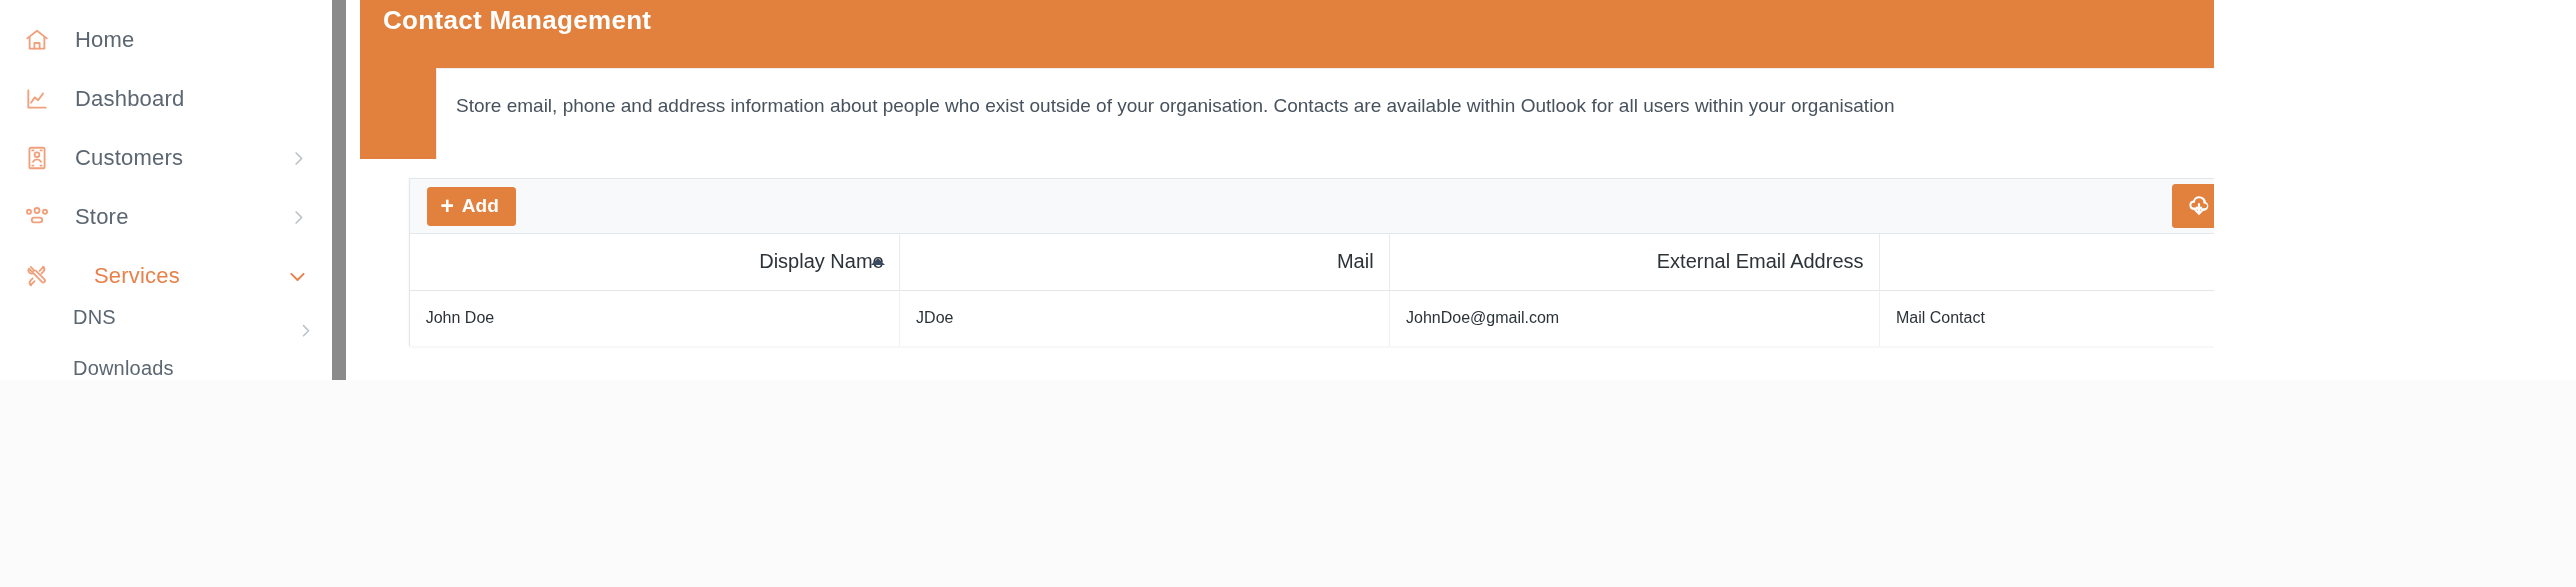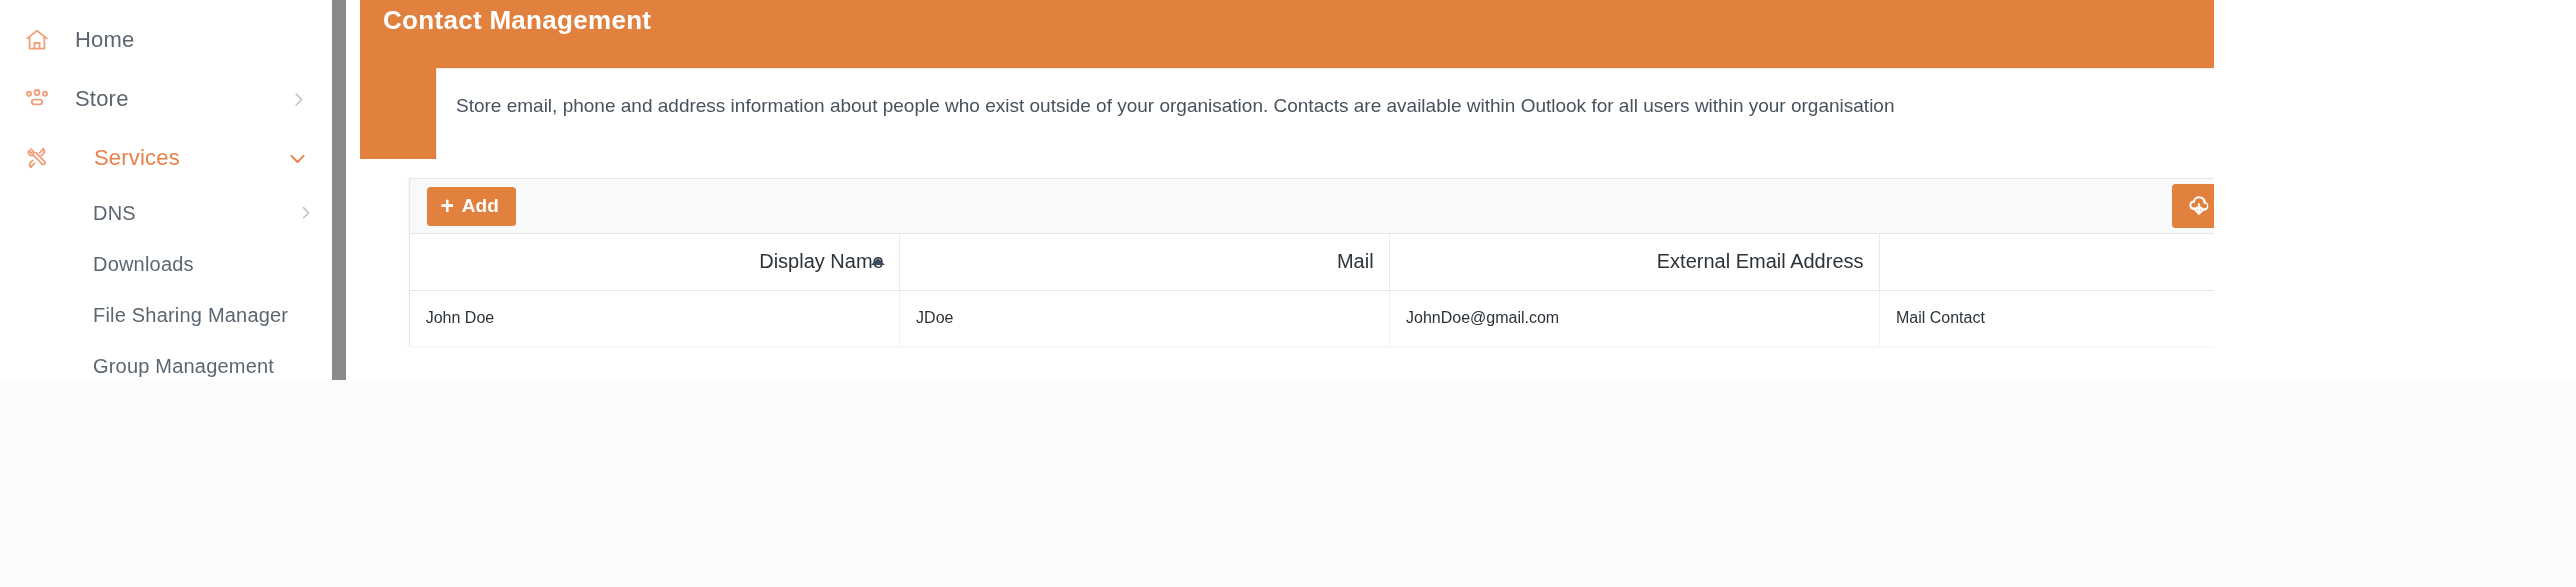--- a/index.html
+++ b/index.html
@@ -27,22 +27,22 @@
   .nav-icon svg { display: block; }
   .nav-label {
     margin-left: 21px; font-size: 22px; color: #5b6670;
     letter-spacing: 0.2px; white-space: nowrap;
   }
   .nav-item.active > .nav-label { color: #e8814a; margin-left: 40px; }
   .nav-chev { margin-left: auto; color: #b9c0c6; display: flex; align-items: center; }
   .nav-item.active .nav-chev { color: #e8814a; }
 
   .sub-item {
-    display: flex; align-items: center;
-    height: 51px; padding: 0 17px 0 0; cursor: pointer; margin-left: 20px;
+    display: flex; 
+    height: 51px; padding: 0 17px 0 0; cursor: pointer;
   }
   .sub-item .nav-label { margin-left: 73px; font-size: 20px; }
   .sub-item.lvl2 .nav-label { margin-left: 103px; color: #e8814a; }
   .sub-item.active > .nav-label { color: #e8814a; }
 
   
   .side-scroll {
     position: absolute; left: 332px; top: 0;
     width: 14px; height: 588px; background: #8a8a8a;
   }
@@ -157,21 +157,46 @@
       <span class="nav-icon">
         <svg width="26" height="26" viewBox="0 0 24 24" fill="none" stroke="#f0a07a" stroke-width="1.7" stroke-linecap="round" stroke-linejoin="round">
           <path d="M3 10.5 12 3.5l9 7"></path>
             <path d="M5.2 9.6V20h13.6V9.6"></path>
             <path d="M9.6 20v-5.2h4.8V20"></path>
         </svg>
       </span>
       <span class="nav-label">Home</span>
     </div>
 
-
+    <div class="nav-item">
+      <span class="nav-icon">
+        <svg width="26" height="26" viewBox="0 0 24 24" fill="none" stroke="#f0a07a" stroke-width="1.7" stroke-linecap="round" stroke-linejoin="round">
+          <path d="M4 4v16h16"></path>
+            <path d="M6.5 15.5 10 10.5l3 2.6 4.5-6.1"></path>
+        </svg>
+      </span>
+      <span class="nav-label">Dashboard</span>
+    </div>
+
+    <div class="nav-item">
+      <span class="nav-icon">
+        <svg width="26" height="26" viewBox="0 0 24 24" fill="none" stroke="#f0a07a" stroke-width="1.7" stroke-linecap="round" stroke-linejoin="round">
+          <rect x="5" y="2.5" width="14" height="19" rx="1.5"></rect>
+          <circle cx="12" cy="9" r="2.2"></circle>
+          <path d="M8.3 15.5c.8-1.4 2.1-2.2 3.7-2.2s2.9.8 3.7 2.2"></path>
+          <path d="M7.6 5h1.2M15.2 5h1.2M7.6 19h1.2M15.2 19h1.2"></path>
+        </svg>
+      </span>
+      <span class="nav-label">Customers</span>
+      <span class="nav-chev">
+        <svg width="19" height="19" viewBox="0 0 24 24" fill="none" stroke="currentColor" stroke-width="2" stroke-linecap="round" stroke-linejoin="round">
+            <path d="m9 5 7 7-7 7"></path>
+          </svg>
+      </span>
+    </div>
 
     <div class="nav-item">
       <span class="nav-icon">
         <svg width="26" height="26" viewBox="0 0 24 24" fill="none" stroke="#f0a07a" stroke-width="1.7" stroke-linecap="round" stroke-linejoin="round">
           <circle cx="12" cy="6" r="2.3"></circle>
             <circle cx="4.6" cy="7.2" r="1.9"></circle>
             <circle cx="19.4" cy="7.2" r="1.9"></circle>
           <rect x="7.2" y="12.6" width="9.6" height="4.4" rx="2.2"></rect>
         </svg>
       </span>

